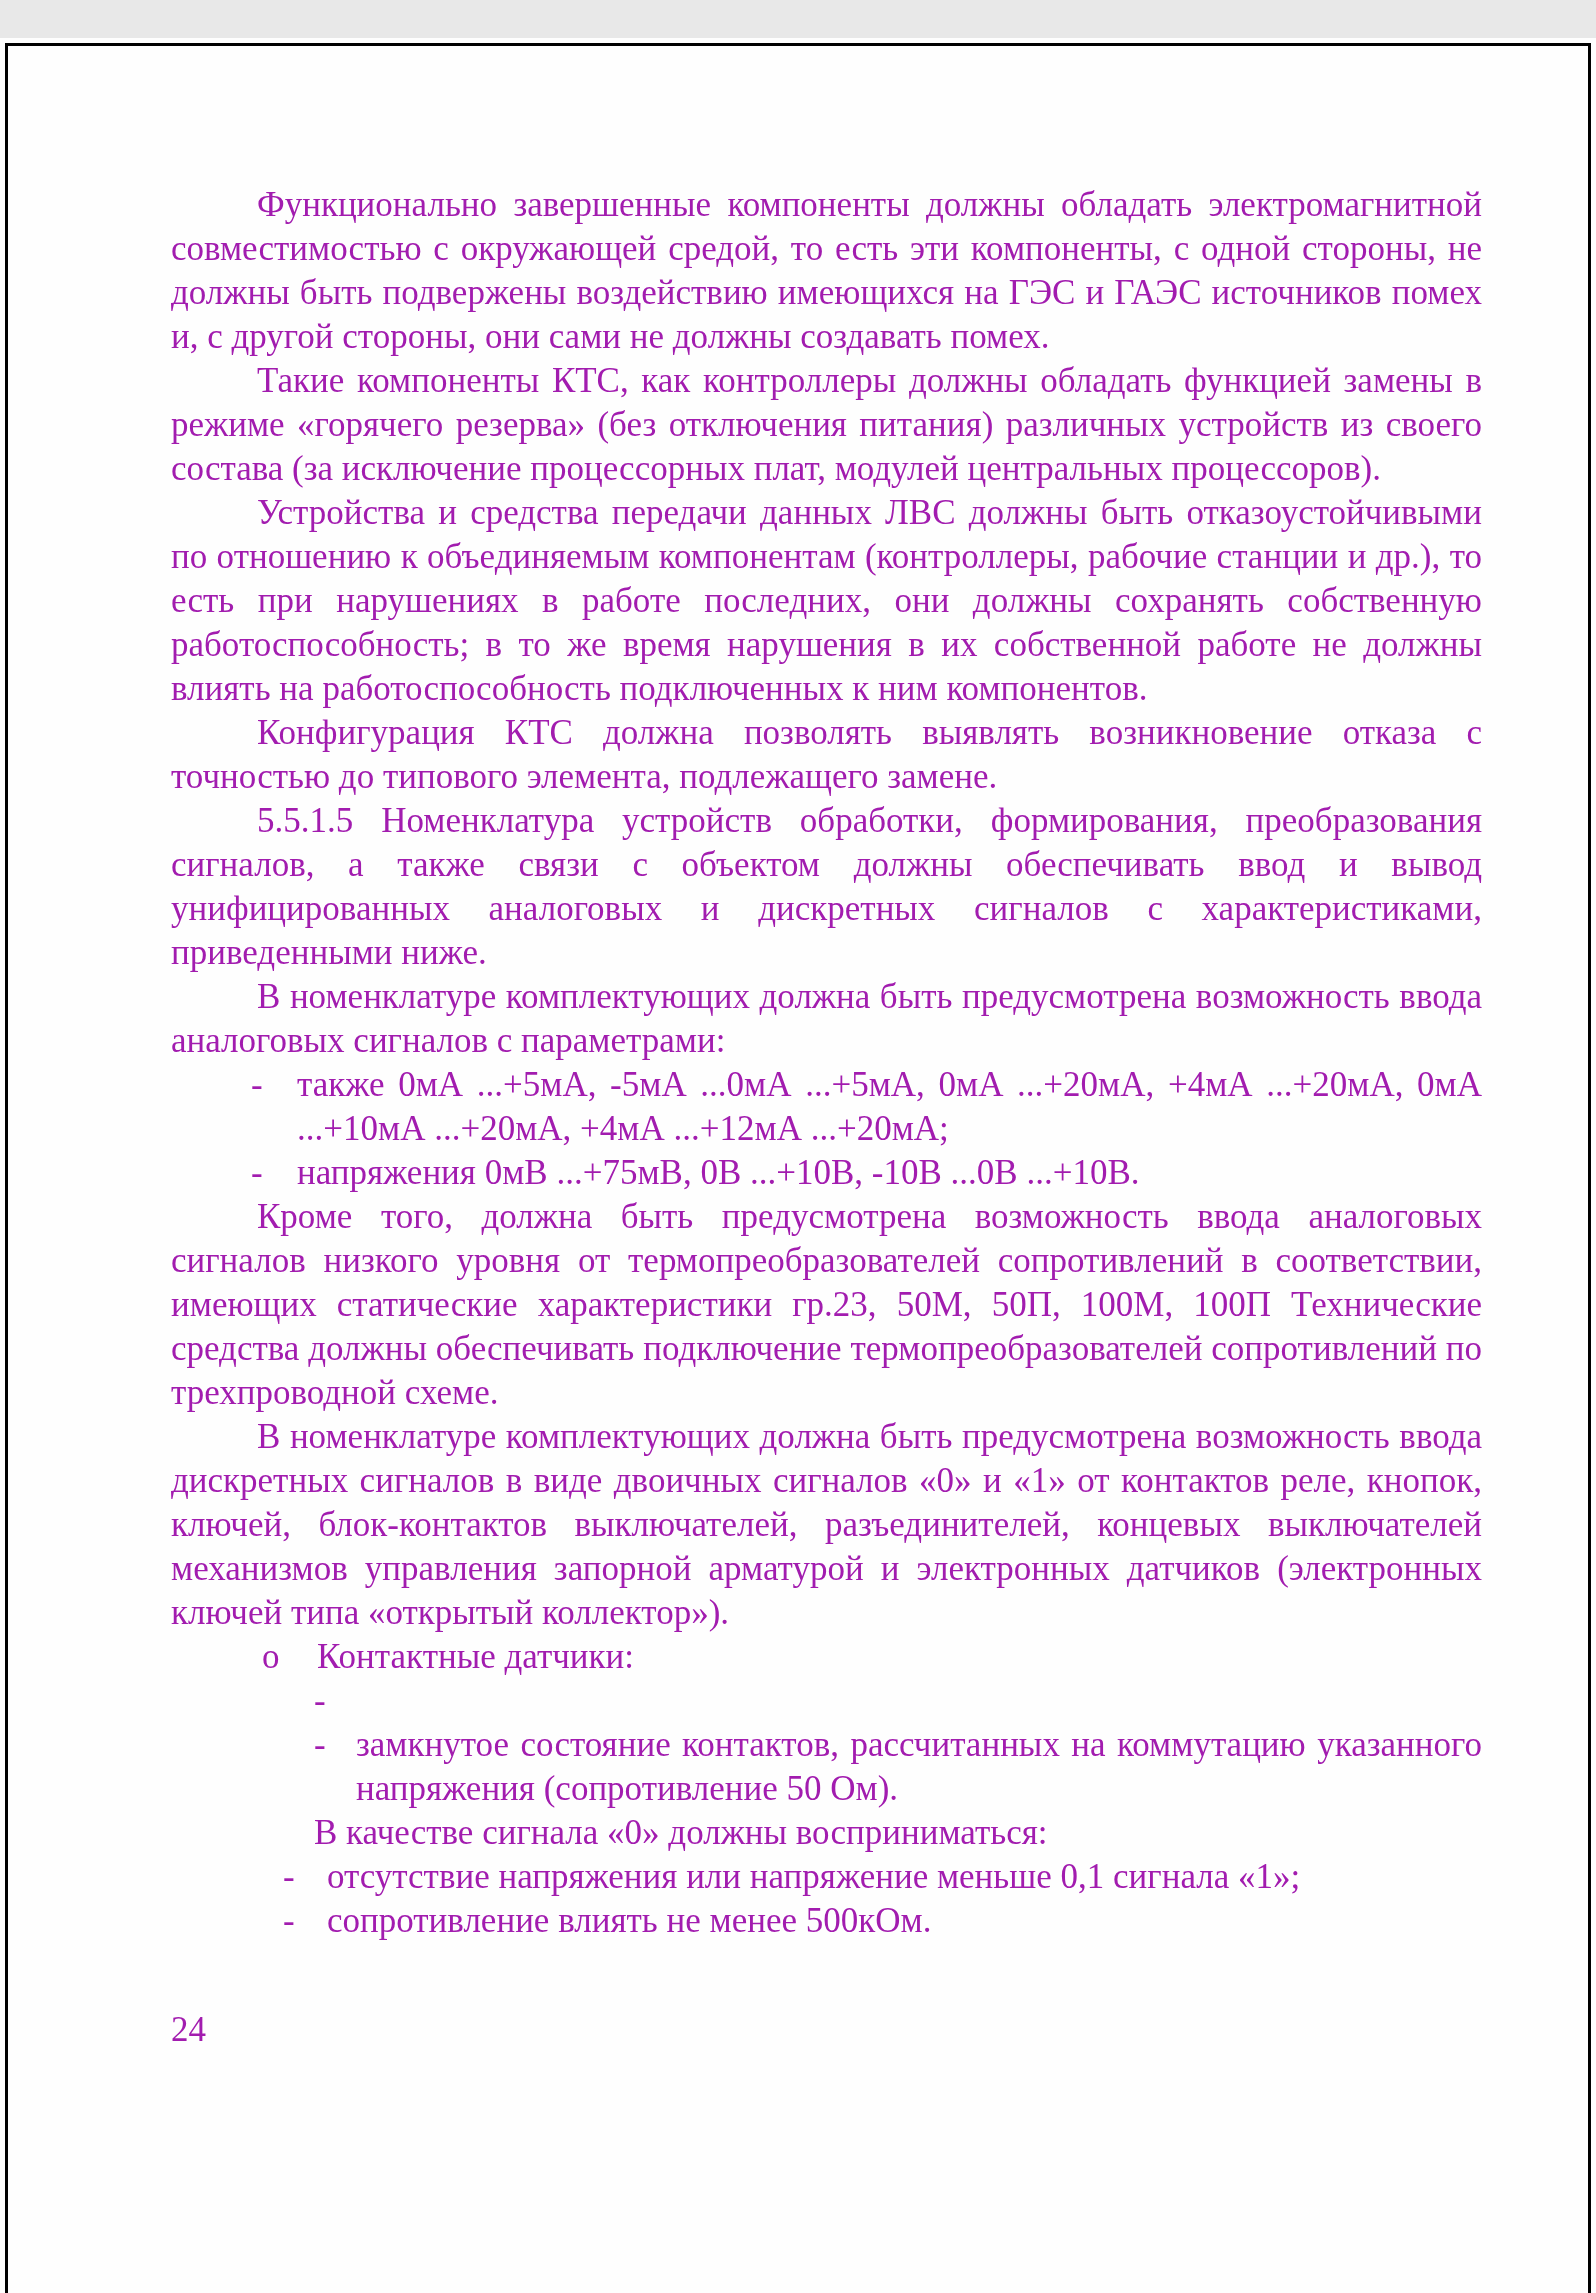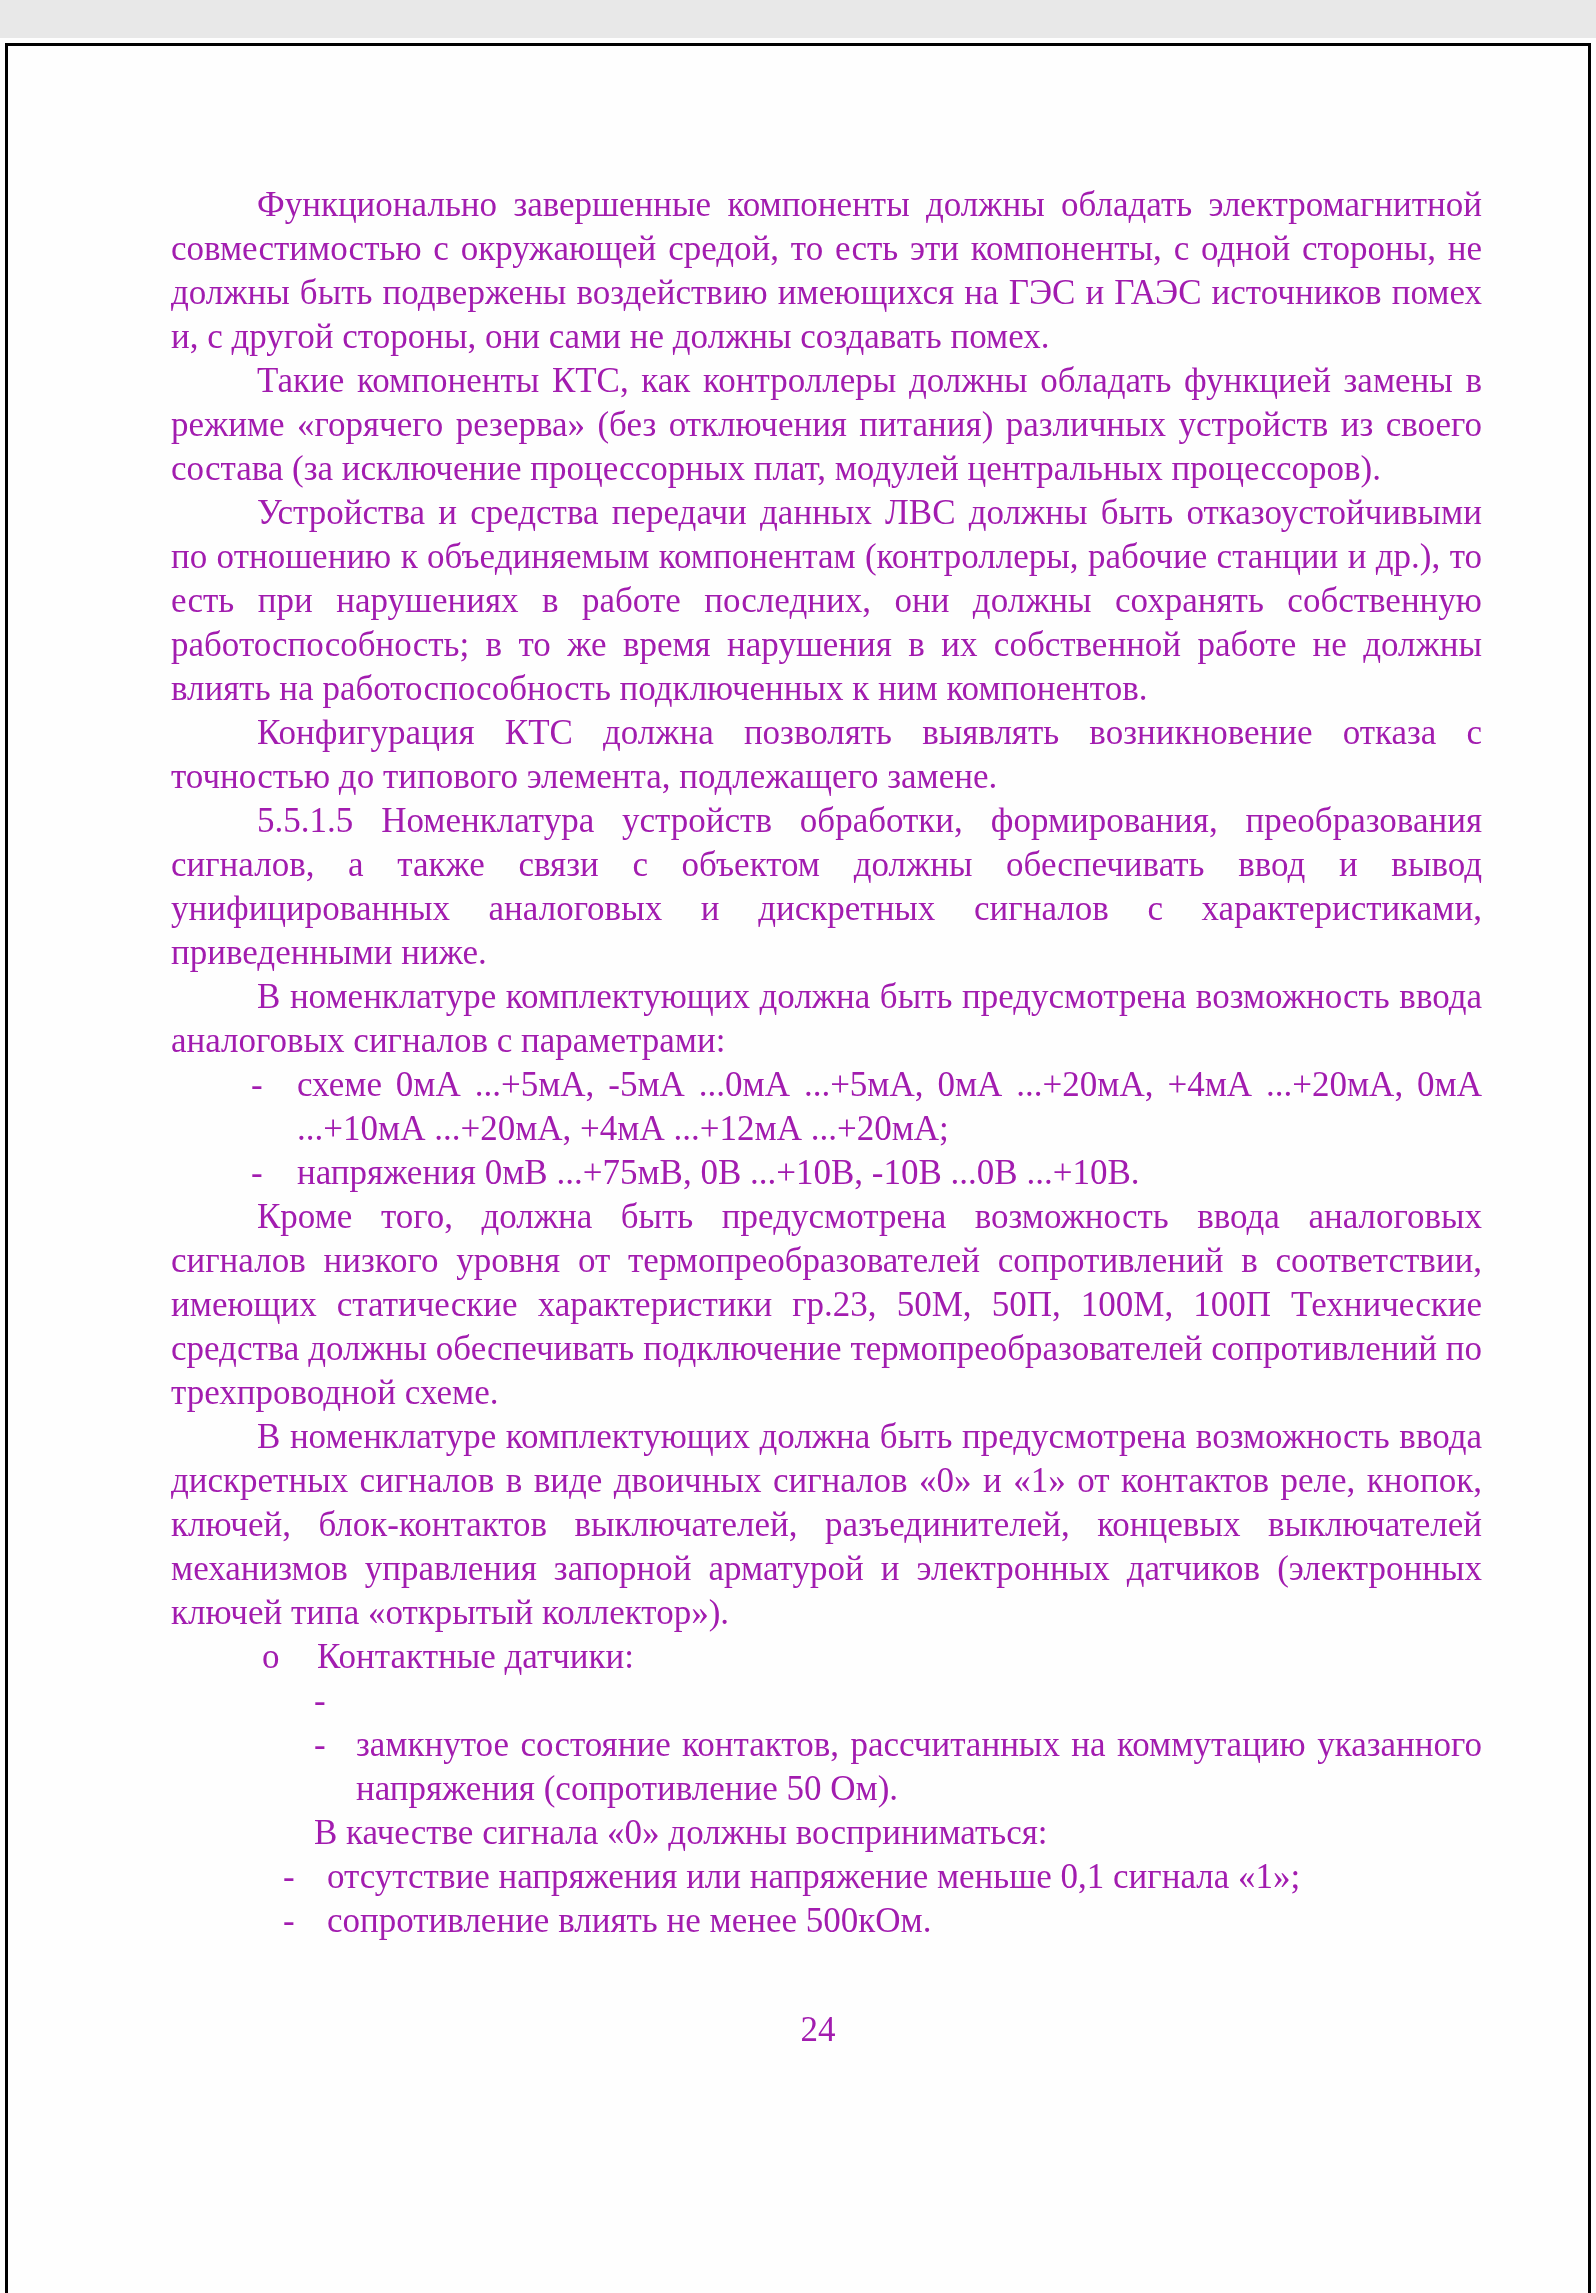--- a/index.html
+++ b/index.html
@@ -55,21 +55,21 @@
   .l1 .marker { width: 46px; }
   .lo { padding-left: 91px; }
   .lo .marker { width: 55px; }
   .sub { padding-left: 143px; }
   .l2 { padding-left: 143px; }
   .l2 .marker { width: 42px; }
   .l2b { padding-left: 112px; }
   .l2b .marker { width: 44px; }
   .page-number {
     margin-top: 65px;
-    text-align: center;
+    text-align: left;
     padding-right: 17px;
   }
 </style>
 </head>
 <body>
 
 <div class="page">
   <div class="scan-frame"></div>
 
   <div class="content">
@@ -81,21 +81,21 @@
     <p class="para">Устройства и средства передачи данных ЛВС должны быть отказоустойчивыми по отношению к объединяемым компонентам (контроллеры, рабочие станции и др.), то есть при нарушениях в работе последних, они должны сохранять собственную работоспособность; в то же время нарушения в их собственной работе не должны влиять на работоспособность подключенных к ним компонентов.</p>
 
     <p class="para">Конфигурация КТС должна позволять выявлять возникновение отказа с точностью до типового элемента, подлежащего замене.</p>
 
     <p class="para">5.5.1.5 Номенклатура устройств обработки, формирования, преобразования сигналов, а также связи с объектом должны обеспечивать ввод и вывод унифицированных аналоговых и дискретных сигналов с характеристиками, приведенными ниже.</p>
 
     <p class="para">В номенклатуре комплектующих должна быть предусмотрена возможность ввода аналоговых сигналов с параметрами:</p>
 
     <div class="li l1">
       <span class="marker">-</span>
-      <span class="txt">схеме 0мА ...+5мА, -5мА ...0мА ...+5мА, 0мА ...+20мА, +4мА ...+20мА, 0мА ...+10мА ...+20мА, +4мА ...+12мА ...+20мА;</span>
+      <span class="txt">также 0мА ...+5мА, -5мА ...0мА ...+5мА, 0мА ...+20мА, +4мА ...+20мА, 0мА ...+10мА ...+20мА, +4мА ...+12мА ...+20мА;</span>
     </div>
 
     <div class="li l1">
       <span class="marker">-</span>
       <span class="txt">напряжения 0мВ ...+75мВ, 0В ...+10В, -10В ...0В ...+10В.</span>
     </div>
 
     <p class="para">Кроме того, должна быть предусмотрена возможность ввода аналоговых сигналов низкого уровня от термопреобразователей сопротивлений в соответствии, имеющих статические характеристики гр.23, 50М, 50П, 100М, 100П Технические средства должны обеспечивать подключение термопреобразователей сопротивлений по трехпроводной схеме.</p>
 
     <p class="para">В номенклатуре комплектующих должна быть предусмотрена возможность ввода дискретных сигналов в виде двоичных сигналов «0» и «1» от контактов реле, кнопок, ключей, блок-контактов выключателей, разъединителей, концевых выключателей механизмов управления запорной арматурой и электронных датчиков (электронных ключей типа «открытый коллектор»).</p>

